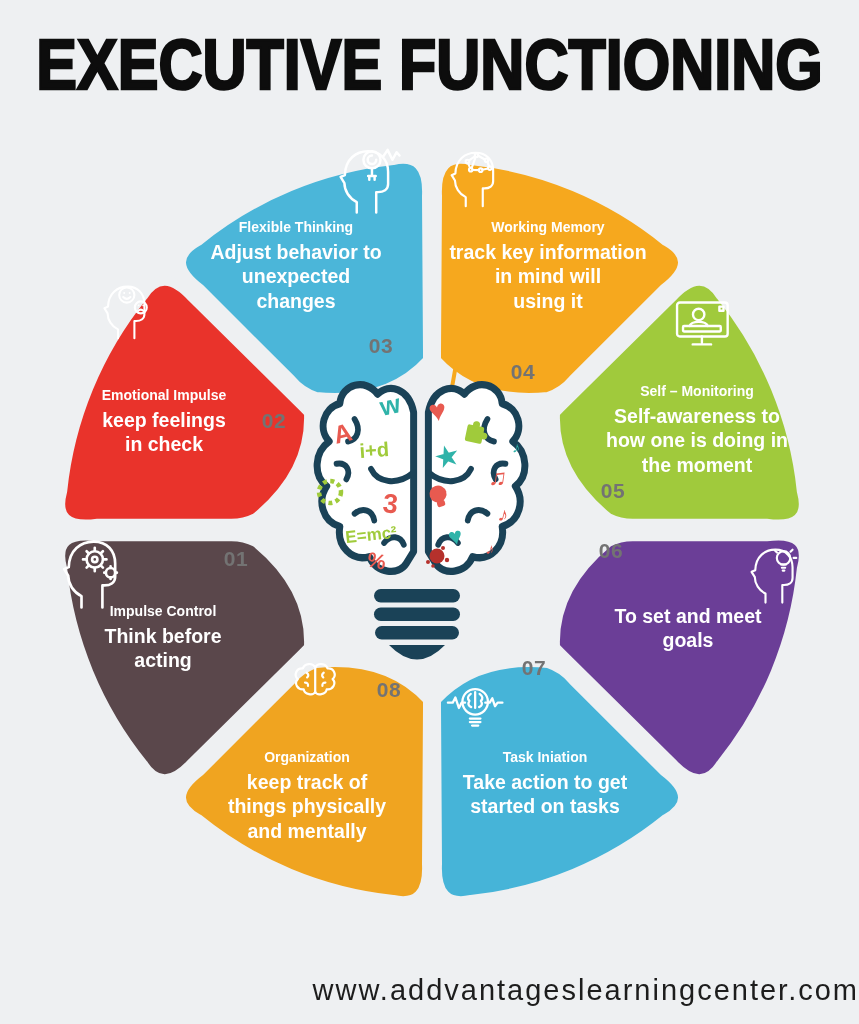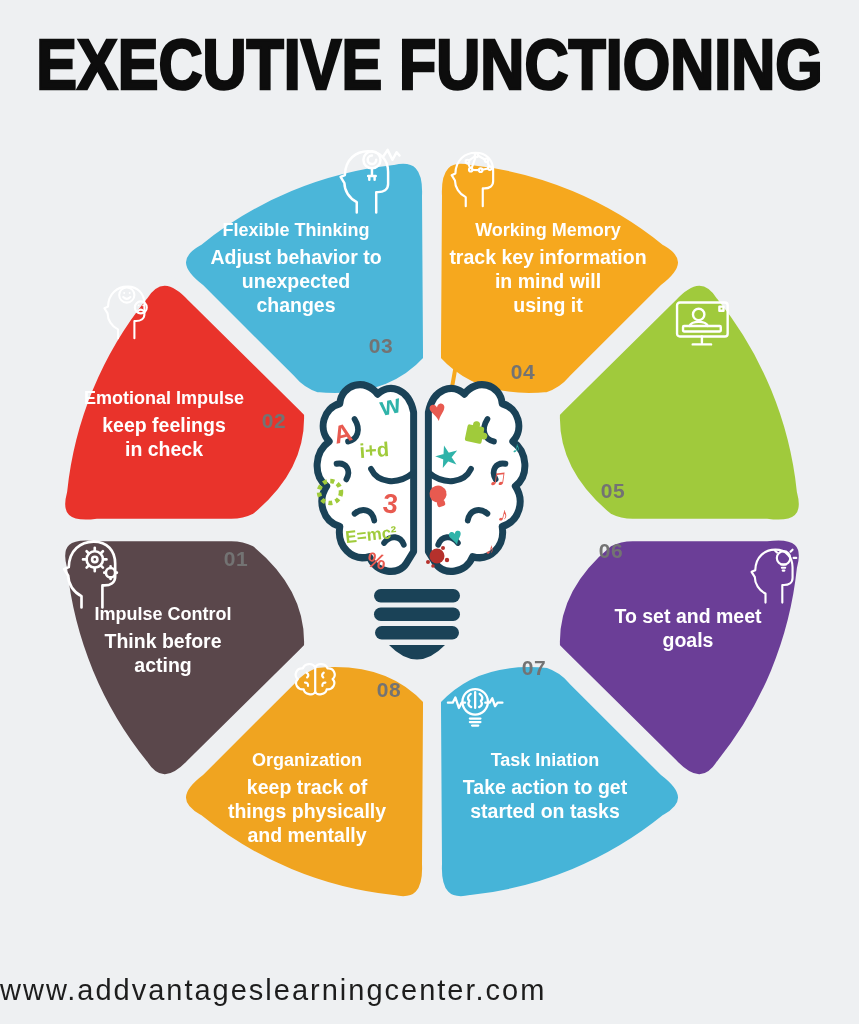--- a/index.html
+++ b/index.html
@@ -4,25 +4,25 @@
 <style>
   html,body{margin:0;padding:0;background:#eef0f2;}
   .stage{position:relative;width:859px;height:1024px;background:#eef0f2;overflow:hidden;
          font-family:"Liberation Sans",sans-serif;}
   .art{position:absolute;left:0;top:0;}
   .page-title{position:absolute;top:30px;left:0;right:0;margin:0;text-align:center;
         font-size:61px;font-weight:900;letter-spacing:0px;color:#0d0d0d;
         -webkit-text-stroke:2.2px #0d0d0d;transform:scaleY(1.16);transform-origin:50% 50%;
         white-space:nowrap;}
   .petal-text{position:absolute;text-align:center;color:#ffffff;}
-  .petal-text h3{margin:0 0 4px 0;font-size:18px;font-weight:bold;line-height:1.14;white-space:pre-line;}
+  .petal-text h3{margin:0 0 4px 0;font-size:14px;font-weight:bold;line-height:1.14;white-space:pre-line;}
   .petal-text p{margin:0;font-size:19.5px;font-weight:bold;line-height:1.25;white-space:pre-line;}
   .petal-num{position:absolute;transform:translate(-50%,-50%);color:#737373;font-weight:bold;
         font-size:21px;letter-spacing:0.5px;}
-  .footer-url{position:absolute;top:974px;left:0;right:0;text-align:left;margin:0;
+  .footer-url{position:absolute;top:974px;left:0;right:0;text-align:right;margin:0;
         font-size:29px;font-weight:normal;letter-spacing:2px;color:#1d1d1d;}
 </style>
 </head>
 <body>
 
 <div class="stage">
 
   <svg class="art" width="859" height="1024" viewBox="0 0 859 1024">
     <defs>
       <path id="petalT" d="M 436,360 Q 476,404 548,397 Q 563,392 573,380 L 664,289 Q 701,261 666,241 A 372,372 0 0 0 471,160 Q 435,152 437,196 L 436,352 Z"></path>
@@ -180,20 +180,26 @@
     <p>Adjust behavior to
 unexpected
 changes</p>
   </div>
   <div class="petal-text" style="left:438px;top:220px;width:220px;">
     <h3>Working Memory</h3>
     <p>track key information
 in mind will
 using it</p>
   </div>
+  <div class="petal-text" style="left:585px;top:384px;width:224px;">
+    <h3>Self – Monitoring</h3>
+    <p>Self-awareness to
+how one is doing in
+the moment</p>
+  </div>
   <div class="petal-text" style="left:580px;top:604px;width:216px;">
     <p>To set and meet
 goals</p>
   </div>
   <div class="petal-text" style="left:433px;top:750px;width:224px;">
     <h3>Task Iniation</h3>
     <p>Take action to get
 started on tasks</p>
   </div>
   <div class="petal-text" style="left:195px;top:750px;width:224px;">

